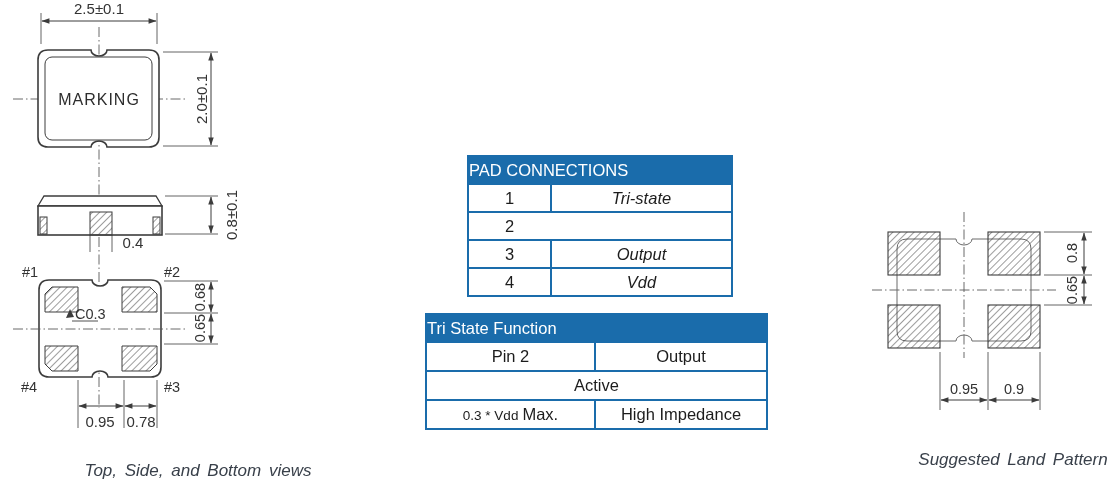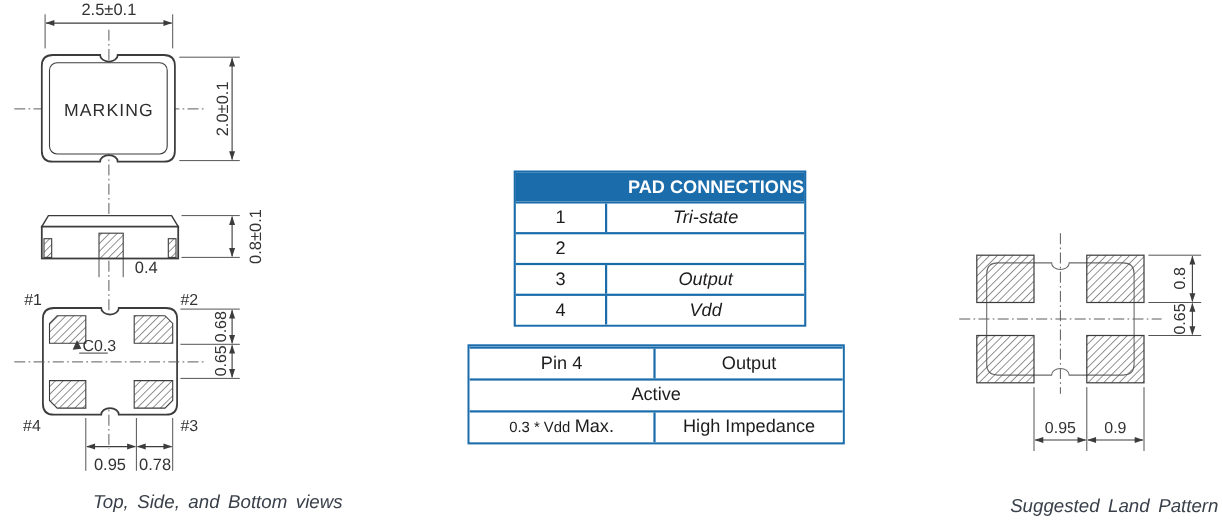--- a/index.html
+++ b/index.html
@@ -16,22 +16,22 @@
 
   
   .caption{
     position:absolute;font-style:italic;font-size:17px;color:#39404a;
     word-spacing:3px;white-space:nowrap;
   }
 
   
   .tbl{position:absolute;background:#fff;border:2px solid #1a6cab;box-sizing:border-box;}
   .tbl-title{
-    background:#1a6cab;color:#ffffff;font-weight:bold;font-size:16.5px;
-    text-align:right;height:26px;line-height:26px;
+    background:#1a6cab;color:#ffffff;font-weight:normal;font-size:16.5px;
+    text-align:left;height:26px;line-height:26px;
   }
   .tbl-row{display:flex;border-top:2px solid #1a6cab;background:#fff;}
   .tbl-row .cell{
     text-align:center;color:#1c1c1c;font-size:16.5px;box-sizing:border-box;
   }
   .tbl-row .cell + .cell{border-left:2px solid #1a6cab;}
   
   .pad-tbl{left:467px;top:155px;width:266px;}
   .pad-tbl .cell{height:26px;line-height:26px;}
   .pad-tbl .c1{width:81px;}
@@ -123,21 +123,21 @@
       <text class="dtxt-sm" x="205" y="328" transform="rotate(-90 205 328)" text-anchor="middle">0.65</text>
 
       <path d="M78,380 V428 M124,380 V428 M157,380 V428" stroke="#3c3c3c" stroke-width="0.8"></path>
       <line x1="79" y1="406" x2="123" y2="406" stroke="#3c3c3c" stroke-width="1" marker-start="url(#arrA)" marker-end="url(#arrA)"></line>
       <line x1="125" y1="406" x2="156" y2="406" stroke="#3c3c3c" stroke-width="1" marker-start="url(#arrA)" marker-end="url(#arrA)"></line>
       <text class="dtxt" x="100" y="427" text-anchor="middle">0.95</text>
       <text class="dtxt" x="141" y="427" text-anchor="middle">0.78</text>
     </g>
   </svg>
 
-  <div class="caption" style="left:83px;top:447px;width:230px;text-align:center;">Top, Side, and Bottom views</div>
+  <div class="caption" style="left:83px;top:461px;width:230px;text-align:center;">Top, Side, and Bottom views</div>
 
   <div class="tbl pad-tbl">
     <div class="tbl-title">PAD CONNECTIONS</div>
     <div class="tbl-row">
       <div class="cell c1">1</div>
       <div class="cell c2">Tri-state</div>
     </div>
     <div class="tbl-row">
       <div class="cell c1">2</div>
     </div>
@@ -145,22 +145,23 @@
       <div class="cell c1">3</div>
       <div class="cell c2">Output</div>
     </div>
     <div class="tbl-row">
       <div class="cell c1">4</div>
       <div class="cell c2">Vdd</div>
     </div>
   </div>
 
   <div class="tbl tri-tbl">
-    <div class="tbl-row">
-      <div class="cell c1">Pin 4</div>
+    <div class="tbl-title">Tri State Function</div>
+    <div class="tbl-row">
+      <div class="cell c1">Pin 2</div>
       <div class="cell c2">Output</div>
     </div>
     <div class="tbl-row">
       <div class="cell c2">Active</div>
     </div>
     <div class="tbl-row">
       <div class="cell c1"><span class="seg sE">0.3 * Vdd</span><span class="seg sF">Max.</span></div>
       <div class="cell c2">High Impedance</div>
     </div>
   </div>

